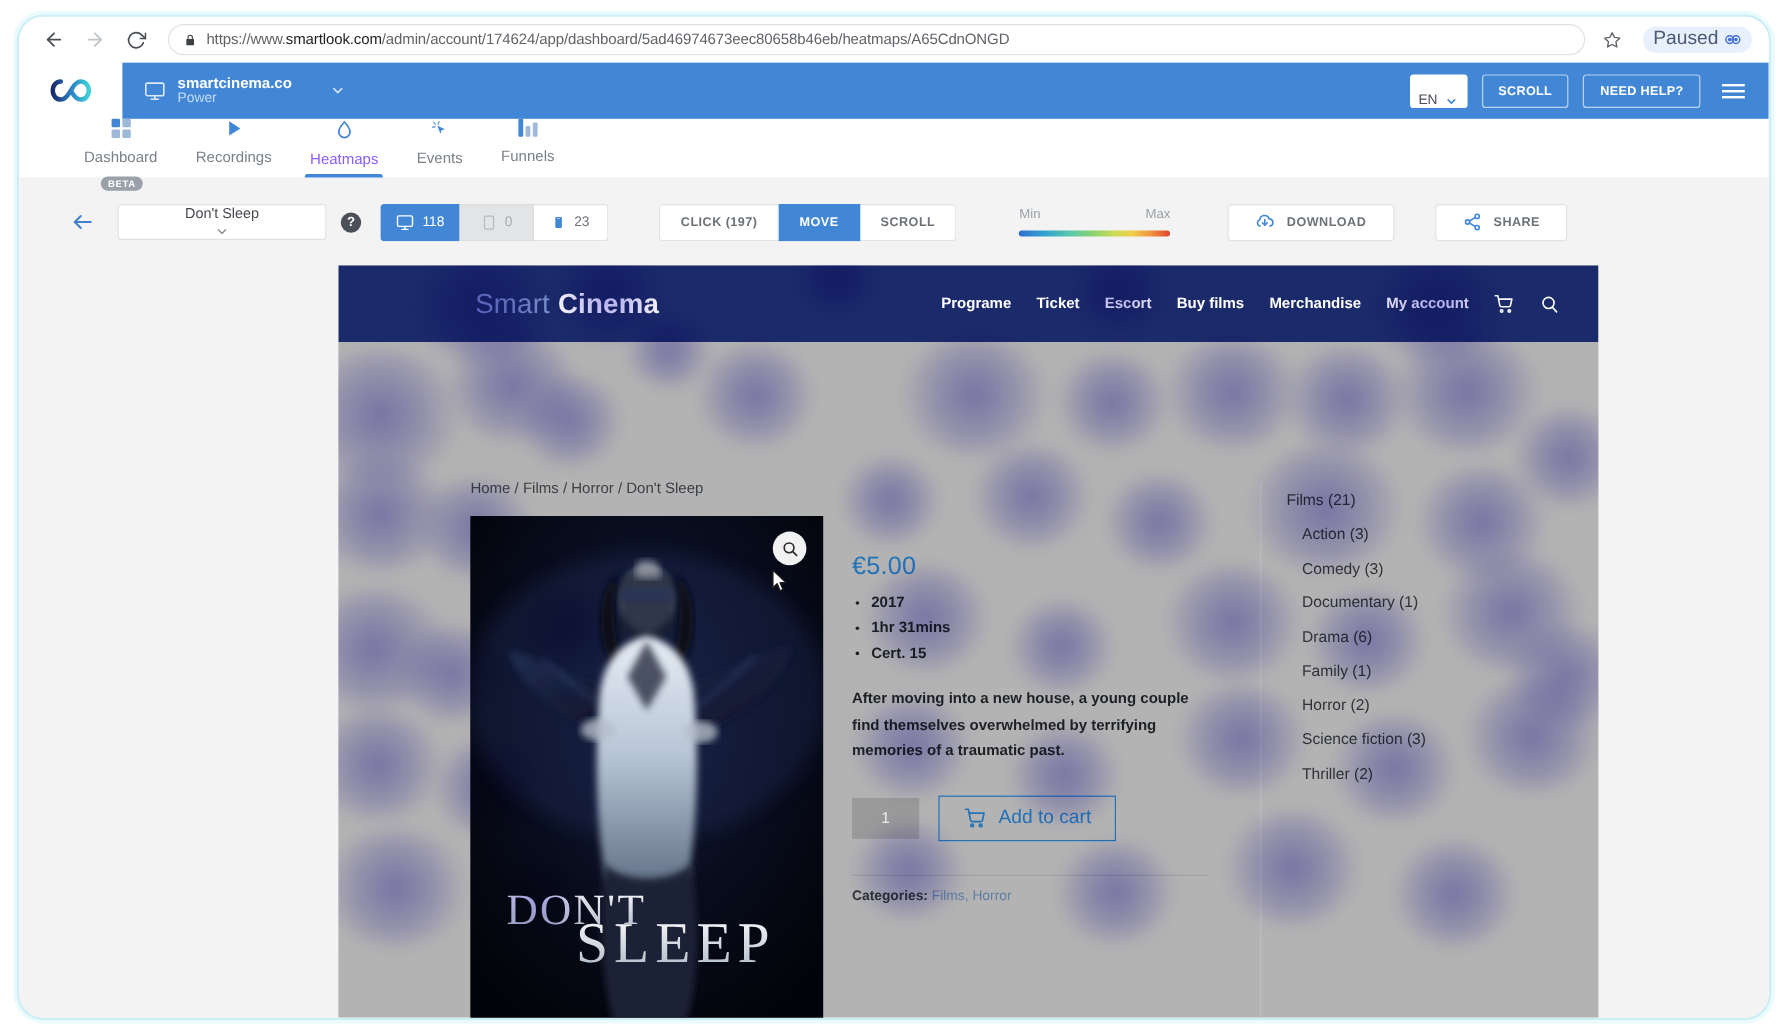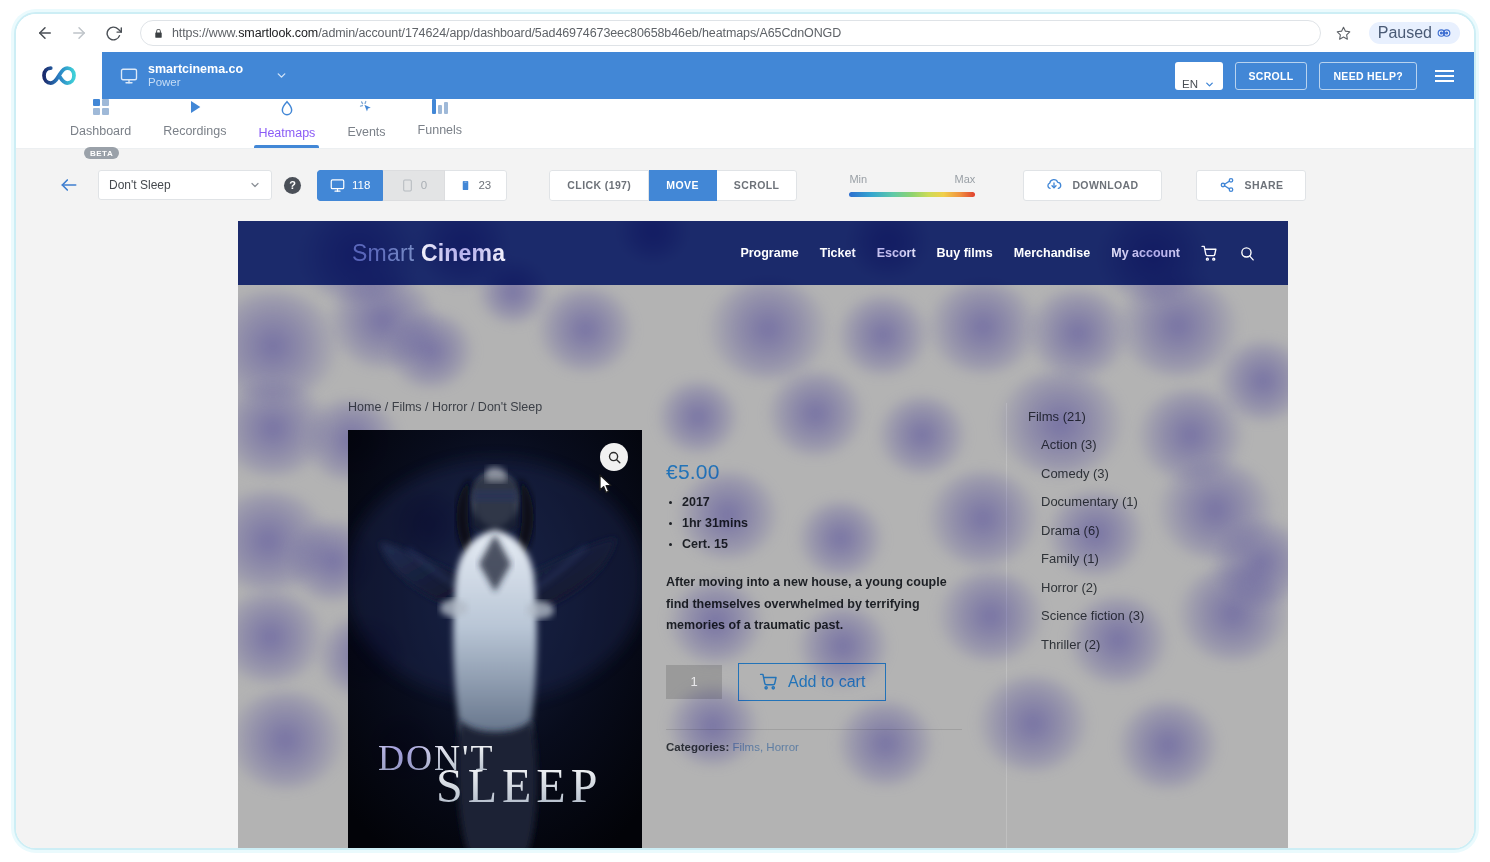--- a/index.html
+++ b/index.html
@@ -219,20 +219,21 @@
   .page-select {
     background: #ffffff;
     border: 1px solid #e0e3e6;
     border-radius: 3px;
     height: 30px;
     width: 174px;
     display: flex; align-items: center;
     justify-content: space-between;
     padding: 0 10px;
     cursor: pointer;
+    flex-direction: column;
   }
   .page-select .psv { font-size: 12px; color: #45494e; }
   .page-select .psc { color: #8b9097; display: flex; }
 
   .help-icon {
     width: 17px; height: 17px;
     border-radius: 50%;
     background: #4b5058;
     color: #ffffff;
     font-size: 11px; font-weight: bold;
@@ -314,20 +315,21 @@
   .tool-btn .tico { color: #4287d6; display: flex; align-items: center; }
   .tool-btn.dl { margin-left: 36px; }
   .tool-btn.sh { margin-left: 22px; }
 
   
   .canvas-area {
     position: relative;
     height: 631px;
     background: #f3f3f3;
     overflow: hidden;
+    margin-left: 44px;
   }
   .site-frame {
     position: absolute;
     left: 222px; top: 0;
     width: 1050px; height: 631px;
     background: #b3b3b3;
     overflow: hidden;
   }
 
   

